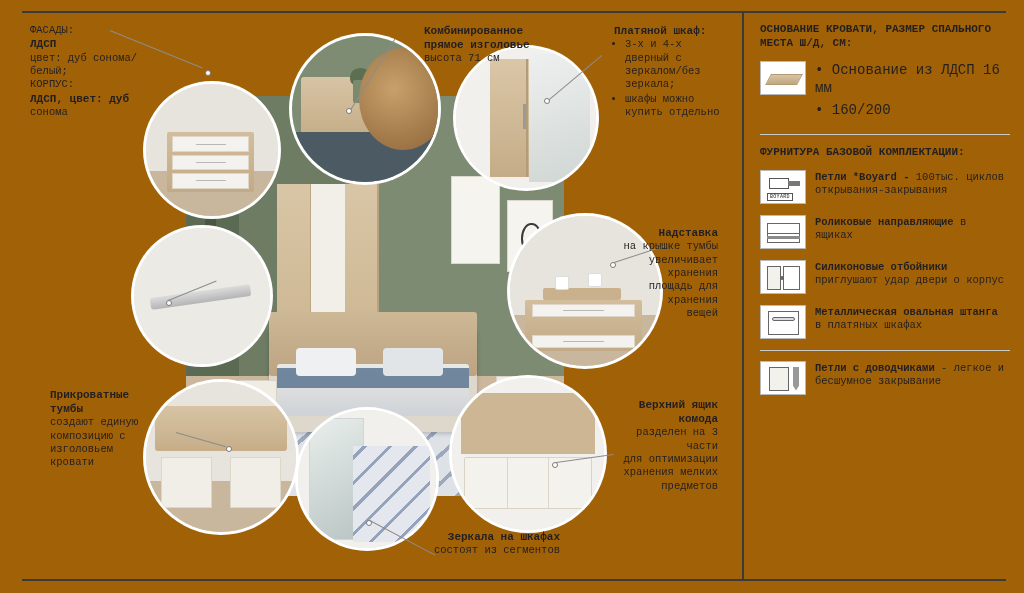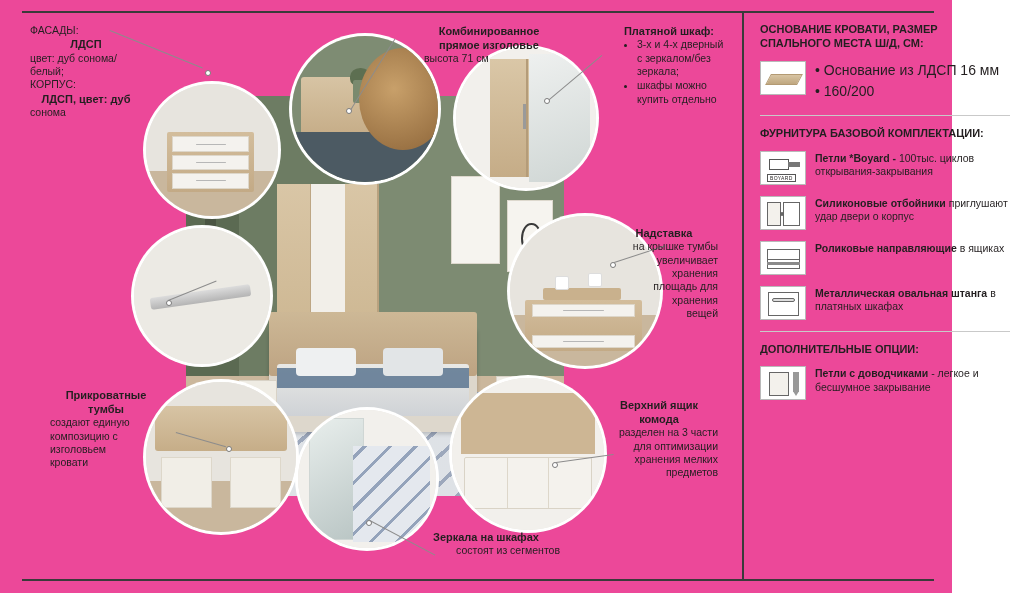--- a/index.html
+++ b/index.html
@@ -8,23 +8,24 @@
     width: 1024px;
     height: 593px;
     background: #ffffff;
     font-family: "Liberation Sans", sans-serif;
     color: #231f20;
     overflow: hidden;
     position: relative;
   }
   .page {
     position: relative;
-    width: 952px;
+    width: 1024px;
     height: 593px;
-    background: #ec4899;
+    background: #a16207;
+    font-family: Liberation Mono, monospace;
   }
   
   .rule-top {
     position: absolute;
     left: 22px; right: 18px; top: 11px;
     height: 2px;
     background: #3a3a3a;
   }
   .rule-bottom {
     position: absolute;
@@ -168,24 +169,24 @@
   .dot {
     position:absolute;
     width: 6px; height: 6px;
     border-radius: 50%;
     background: #ffffff;
     border: 1px solid #7a7a7a;
   }
 
   
   .callout { position: absolute; font-size: 10.5px; line-height: 1.28; }
-  .callout .hd { font-weight: bold; font-size: 11px; text-align: center; }
+  .callout .hd { font-weight: bold; font-size: 11px; }
   .callout.right-al { text-align: right; }
   .callout ul { margin:0; padding-left: 11px; }
-  .callout li { margin: 0 0 1px 12px; }
+  .callout li { margin: 0 0 1px 0; }
 
   
   .panel {
     position: absolute;
     left: 760px;
     top: 22px;
     width: 250px;
   }
   .panel h3 {
     margin: 0 0 10px 0;
@@ -458,52 +459,51 @@
         <div class="ic-hinge-arm"></div>
         <div class="ic-label">BOYARD</div>
       </div>
       <div class="feat-text">
         <b>Петли *Boyard -</b><span> 100тыс. циклов открывания-закрывания</span>
       </div>
     </div>
 
     <div class="feature">
       <div class="feat-icon">
+        <div class="ic-drawer"></div>
+        <div class="ic-rail"></div>
+      </div>
+      <div class="feat-text">
+        <b>Роликовые направляющие</b><span> в ящиках</span>
+      </div>
+    </div>
+
+    <div class="feature">
+      <div class="feat-icon">
         <div class="ic-door"></div>
         <div class="ic-door2"></div>
         <div class="ic-dot" style="left:19px; top:15px;"></div>
       </div>
       <div class="feat-text">
         <b>Силиконовые отбойники</b><span> приглушают удар двери о корпус</span>
-      </div>
-    </div>
-
-    <div class="feature">
-      <div class="feat-icon">
-        <div class="ic-drawer"></div>
-        <div class="ic-rail"></div>
-      </div>
-      <div class="feat-text">
-        <b>Роликовые направляющие</b><span> в ящиках</span>
       </div>
     </div>
 
     <div class="feature">
       <div class="feat-icon">
         <div class="ic-box"></div>
         <div class="ic-bar"></div>
       </div>
       <div class="feat-text">
         <b>Металлическая овальная штанга</b><span> в платяных шкафах</span>
       </div>
     </div>
 
     <div class="panel-sep"></div>
 
-    <h3>ДОПОЛНИТЕЛЬНЫЕ ОПЦИИ:</h3>
 
     <div class="feature">
       <div class="feat-icon">
         <div class="ic-door" style="left:8px;width:20px;"></div>
         <div class="ic-pencil"></div>
       </div>
       <div class="feat-text">
         <b>Петли с доводчиками</b><span> - легкое и бесшумное закрывание</span>
       </div>
     </div>

